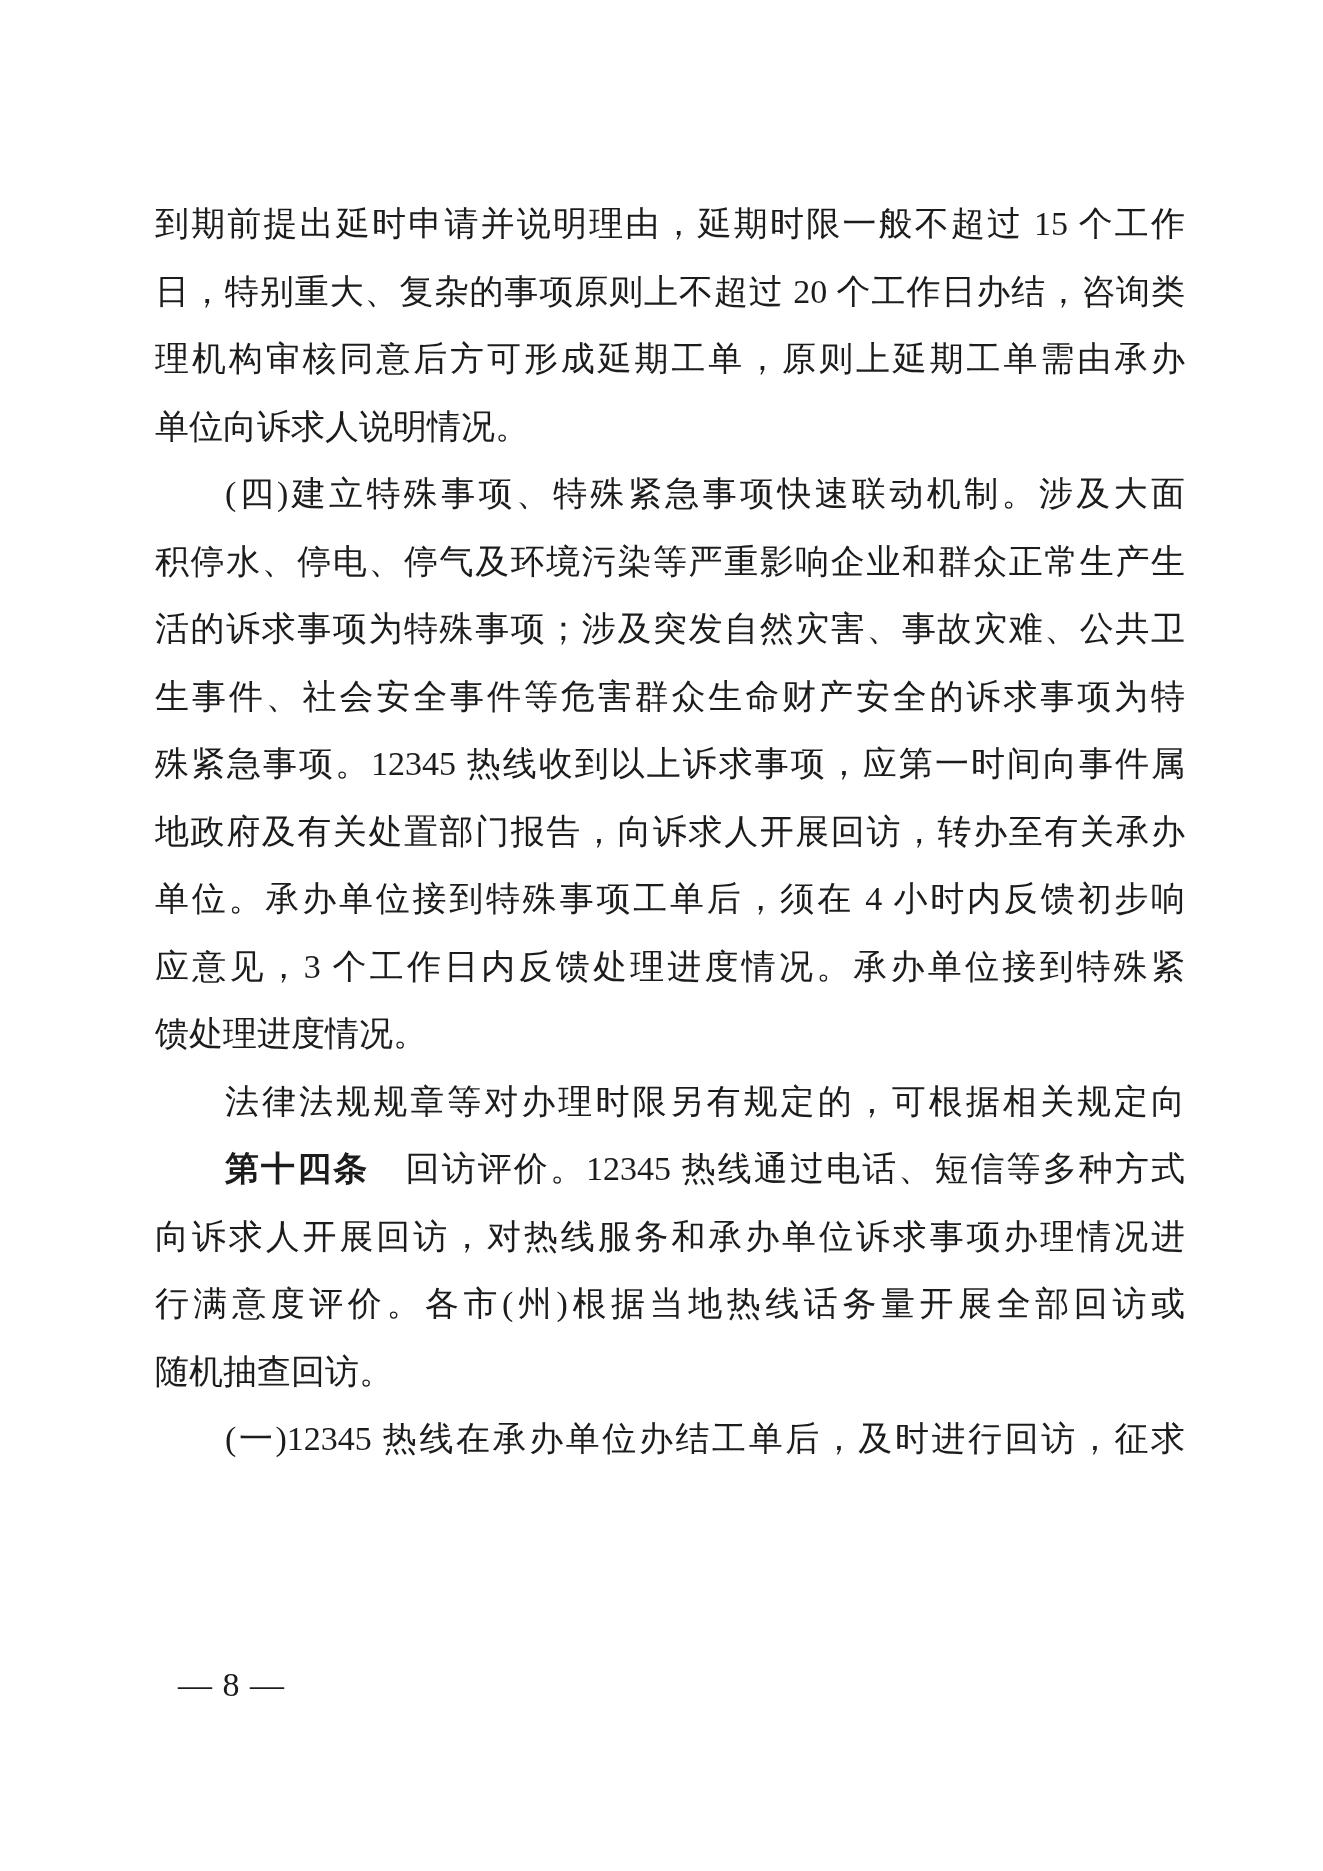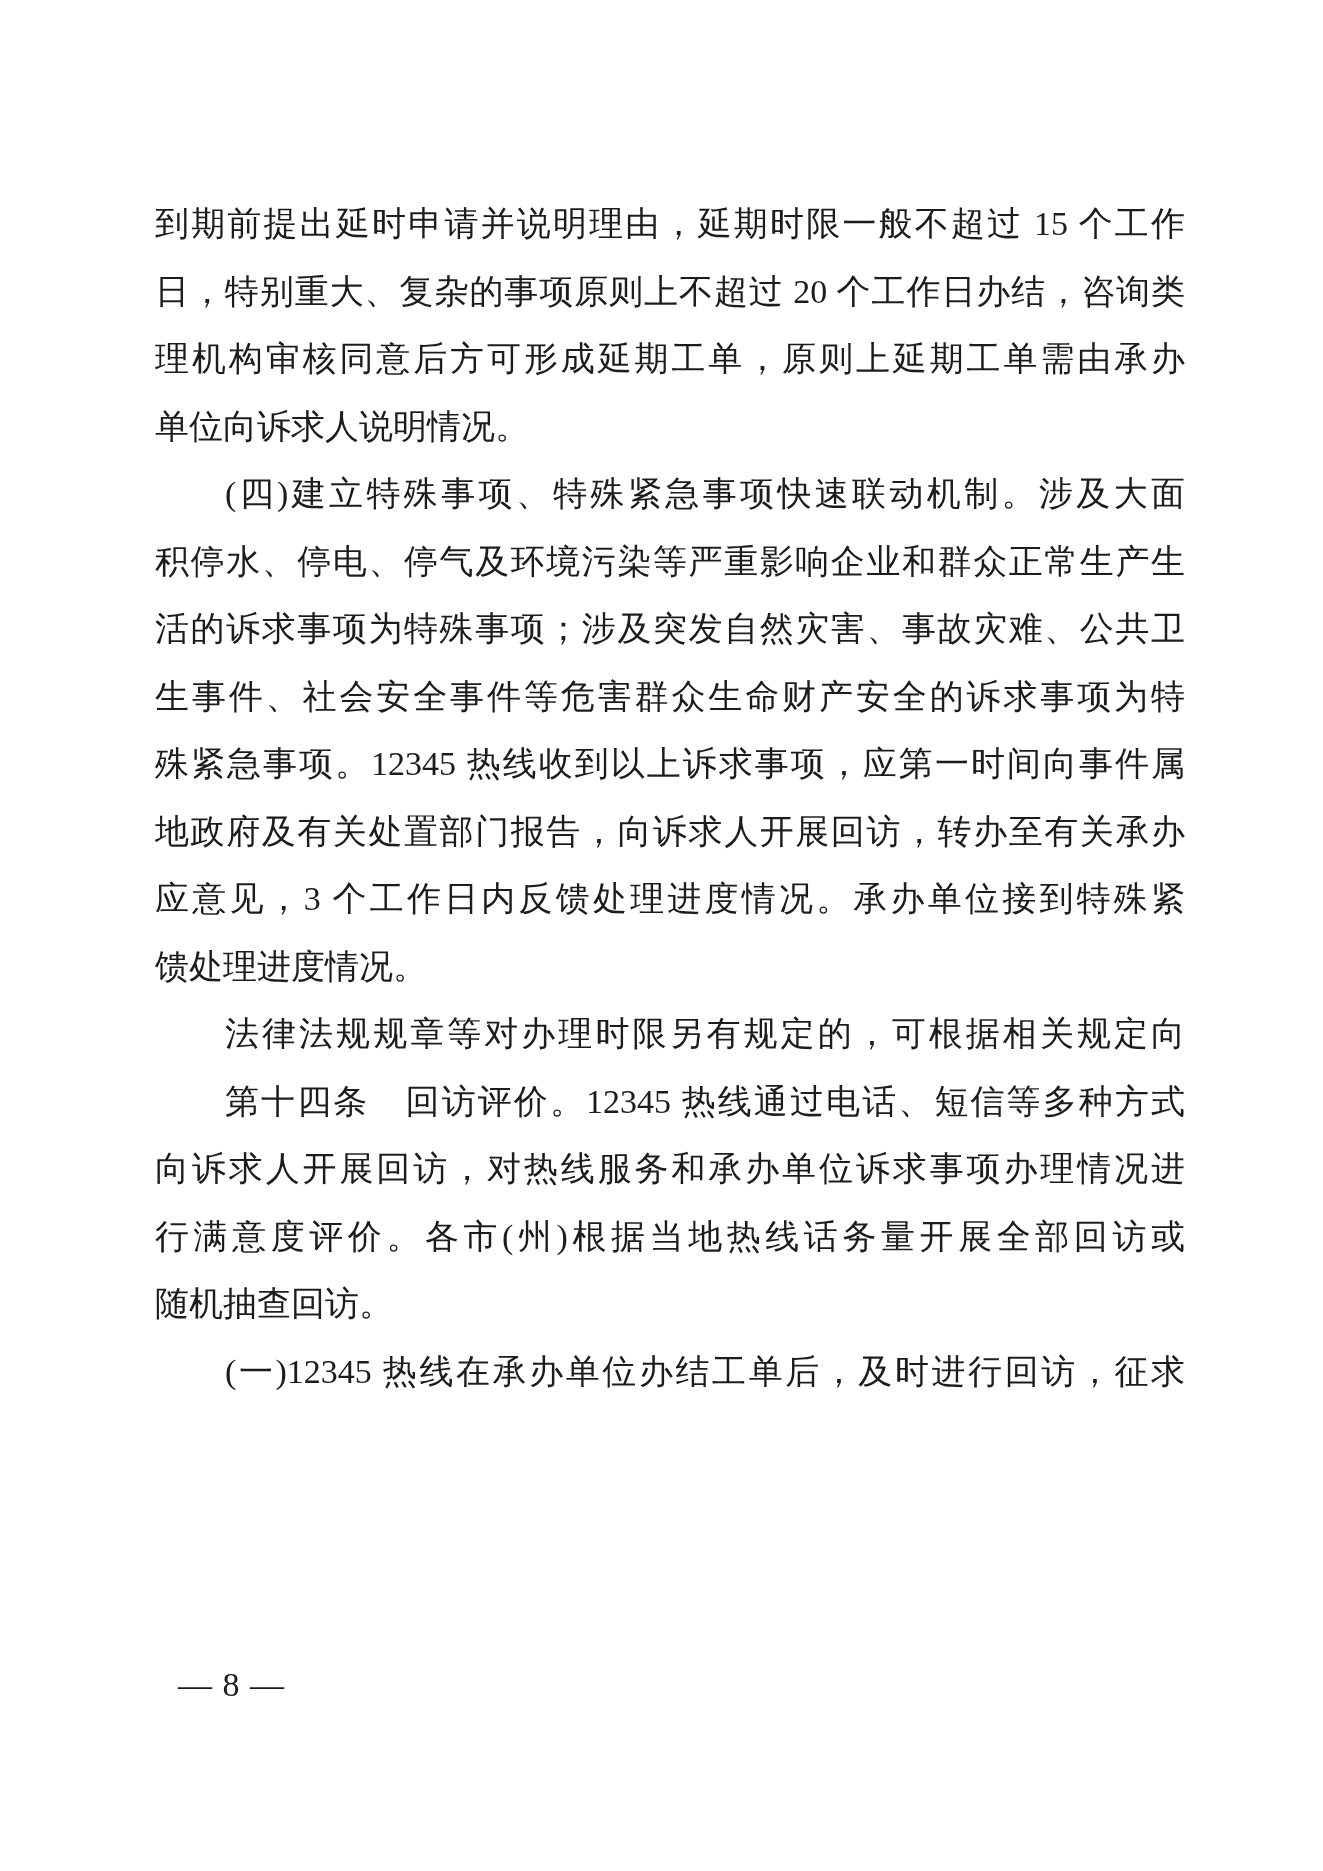--- a/index.html
+++ b/index.html
@@ -38,21 +38,21 @@
     text-align-last: left;
   }
   .line.indent {
     text-indent: 70px;
   }
   .seg {
     font-family: "Liberation Serif", "DejaVu Serif", serif;
   }
   .seg.bold {
     font-family: "Liberation Sans", "DejaVu Sans", sans-serif;
-    font-weight: 400;
+    font-weight: 700;
   }
   .page-footer {
     position: absolute;
     left: 178px;
     top: 1660px;
     height: 50px;
     line-height: 50px;
     font-size: 34px;
     letter-spacing: 1px;
     color: #1c1c1c;
@@ -66,20 +66,21 @@
       <div class="line justify"><span class="seg">到期前提出延时申请并说明理由，延期时限一般不超过 15 个工作</span></div>
       <div class="line justify"><span class="seg">日，特别重大、复杂的事项原则上不超过 20 个工作日办结，咨询类</span></div>
       <div class="line justify"><span class="seg">理机构审核同意后方可形成延期工单，原则上延期工单需由承办</span></div>
       <div class="line no-justify"><span class="seg">单位向诉求人说明情况。</span></div>
       <div class="line indent justify"><span class="seg">(四)建立特殊事项、特殊紧急事项快速联动机制。涉及大面</span></div>
       <div class="line justify"><span class="seg">积停水、停电、停气及环境污染等严重影响企业和群众正常生产生</span></div>
       <div class="line justify"><span class="seg">活的诉求事项为特殊事项；涉及突发自然灾害、事故灾难、公共卫</span></div>
       <div class="line justify"><span class="seg">生事件、社会安全事件等危害群众生命财产安全的诉求事项为特</span></div>
       <div class="line justify"><span class="seg">殊紧急事项。12345 热线收到以上诉求事项，应第一时间向事件属</span></div>
       <div class="line justify"><span class="seg">地政府及有关处置部门报告，向诉求人开展回访，转办至有关承办</span></div>
+      <div class="line justify"><span class="seg">单位。承办单位接到特殊事项工单后，须在 4 小时内反馈初步响</span></div>
       <div class="line justify"><span class="seg">应意见，3 个工作日内反馈处理进度情况。承办单位接到特殊紧</span></div>
       <div class="line no-justify"><span class="seg">馈处理进度情况。</span></div>
       <div class="line indent justify"><span class="seg">法律法规规章等对办理时限另有规定的，可根据相关规定向</span></div>
       <div class="line indent justify"><span class="seg bold">第十四条</span><span class="seg">　回访评价。12345 热线通过电话、短信等多种方式</span></div>
       <div class="line justify"><span class="seg">向诉求人开展回访，对热线服务和承办单位诉求事项办理情况进</span></div>
       <div class="line justify"><span class="seg">行满意度评价。各市(州)根据当地热线话务量开展全部回访或</span></div>
       <div class="line no-justify"><span class="seg">随机抽查回访。</span></div>
       <div class="line indent justify"><span class="seg">(一)12345 热线在承办单位办结工单后，及时进行回访，征求</span></div>
     </div>
   <div class="page-footer">

